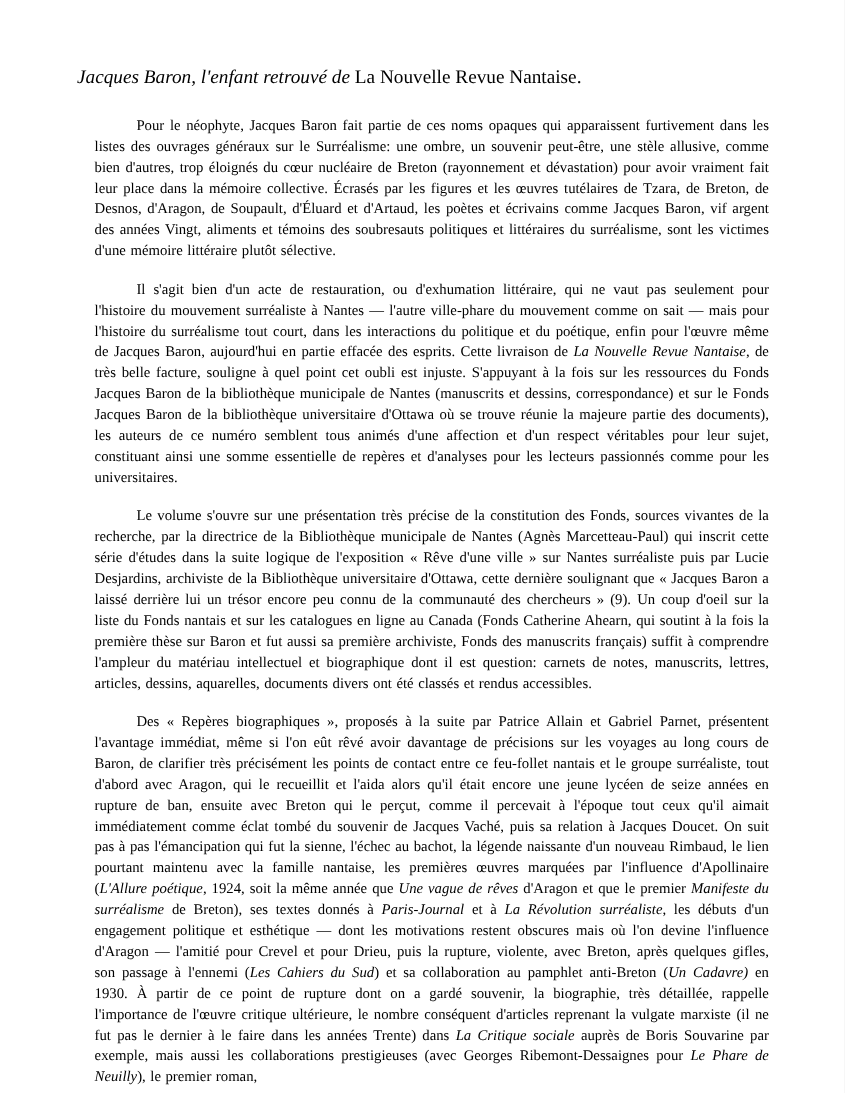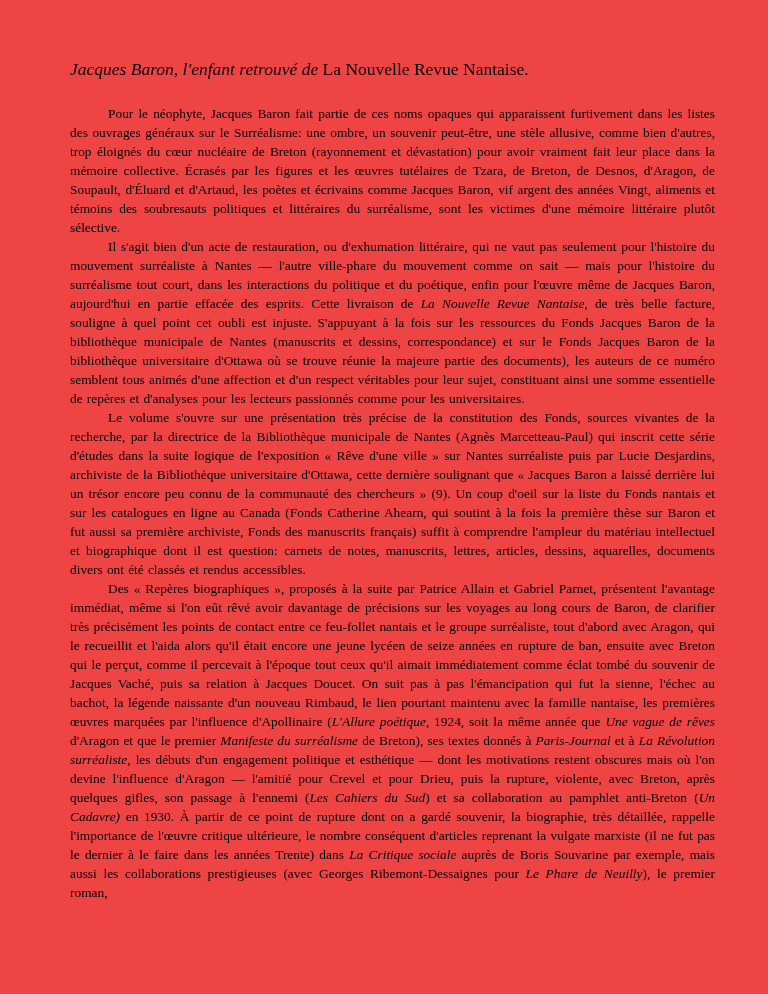--- a/index.html
+++ b/index.html
@@ -11,32 +11,32 @@
     width: 768px;
     height: 994px;
     font-family: "Liberation Serif", "DejaVu Serif", serif;
     color: #000000;
   }
   .page {
     box-sizing: border-box;
     width: 768px;
     height: 994px;
     padding: 57px 53px 0 70px;
-    background: #ef4444;
+    background: #ffffff;
     overflow: hidden;
   }
   .title {
     font-size: 17.5px;
     font-weight: normal;
     line-height: 24px;
     margin: 0 0 23px 0;
     text-indent: 0;
   }
   .body-text p {
-    margin: 0;
+    margin: 16px;
     font-size: 13.4px;
     line-height: 19px;
     text-align: justify;
     text-indent: 38px;
     word-spacing: 0.06em;
   }
   .italic {
     font-style: italic;
   }
 </style>

